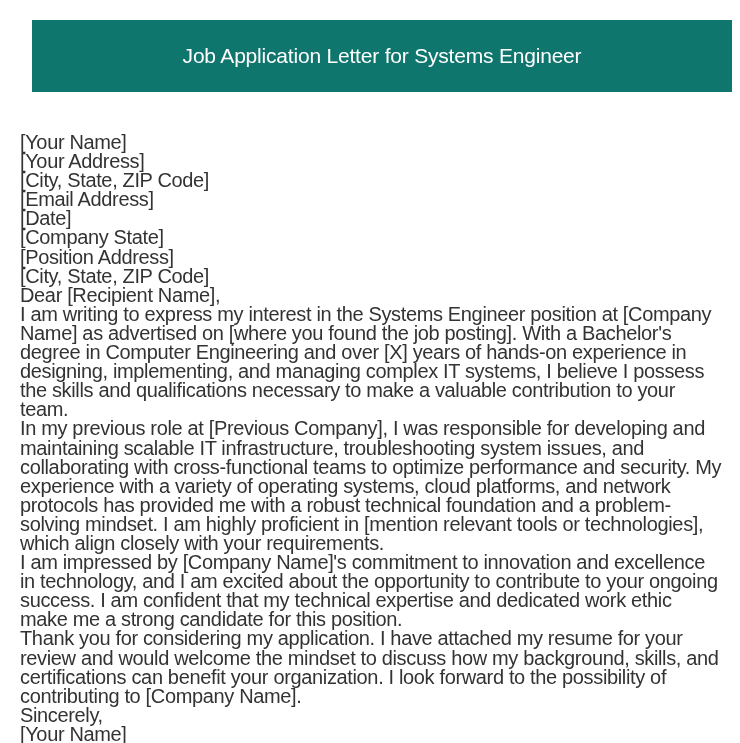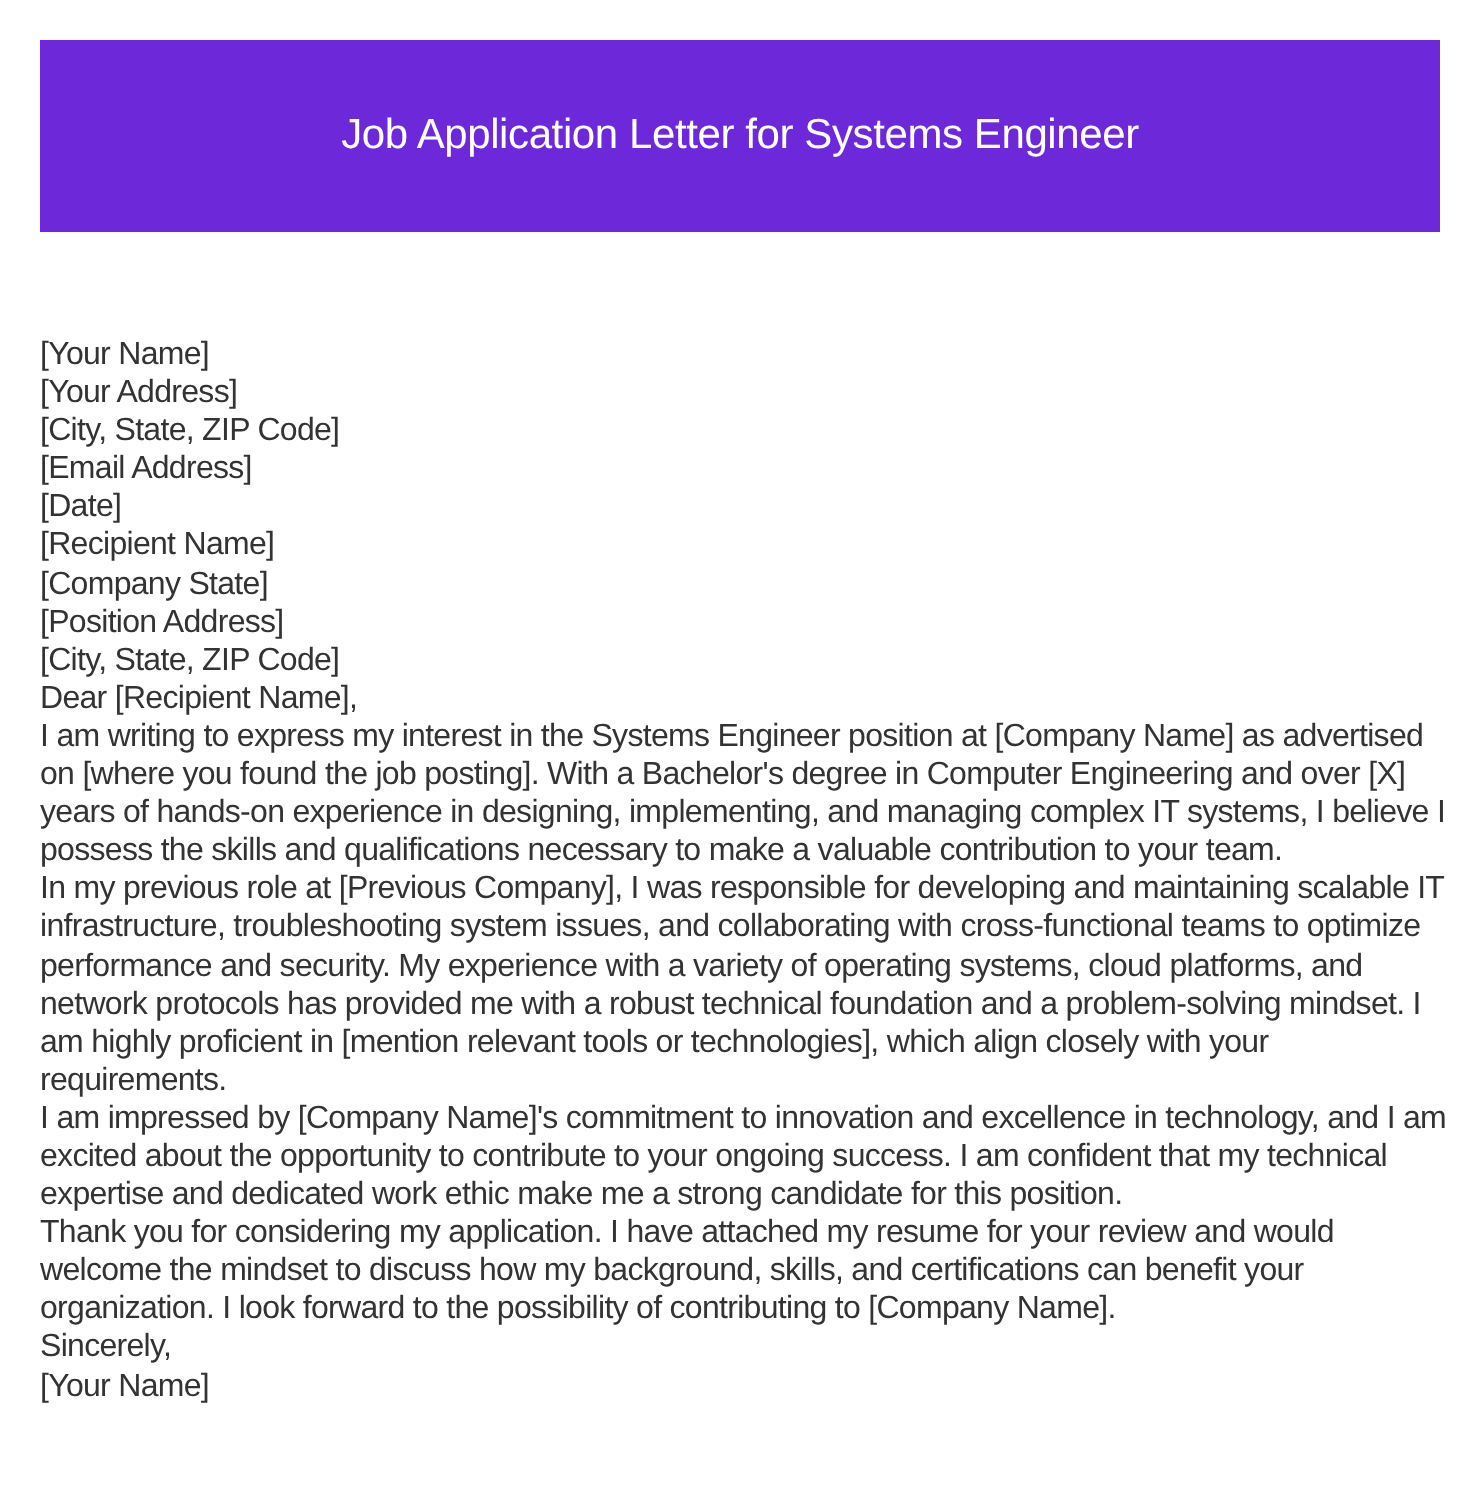--- a/index.html
+++ b/index.html
@@ -1,44 +1,43 @@
 <!DOCTYPE html>
 <html><head>
 <meta charset="utf-8">
 <style>
   html, body { margin: 0; padding: 0; background: #ffffff; }
   body { width: 740px; height: 743px; overflow: hidden; font-family: "Liberation Sans", sans-serif; }
   .header {
-    position: absolute; left: 20px; top: 20px; width: 700px; height: 96px;
-    background: #6d28d9; display: flex; align-items: center; justify-content: center;
+    position: absolute; left: 32px; top: 20px; width: 700px; height: 72px;
+    background: #0f766e; display: flex; align-items: center; justify-content: center;
   }
   .header h1 {
     margin: 0; color: #ffffff; font-weight: normal; font-size: 21px;
     letter-spacing: -0.2px;
   }
   .letter {
     position: absolute; left: 20px; top: 133px; width: 704px;
-    color: #333333; font-size: 16px; line-height: 19.1px; letter-spacing: -0.35px; margin-top: 35px;
+    color: #333333; font-size: 20px; line-height: 19.1px; letter-spacing: -0.35px;
   }
   .letter p { margin: 0; }
 </style>
 </head>
 <body>
 
 <div class="header">
   <h1>Job Application Letter for Systems Engineer</h1>
 </div>
 
 <div class="letter">
   <p>[Your Name]</p>
   <p>[Your Address]</p>
   <p>[City, State, ZIP Code]</p>
   <p>[Email Address]</p>
   <p>[Date]</p>
-  <p>[Recipient Name]</p>
   <p>[Company State]</p>
   <p>[Position Address]</p>
   <p>[City, State, ZIP Code]</p>
   <p>Dear [Recipient Name],</p>
   <p>I am writing to express my interest in the Systems Engineer position at [Company Name] as advertised on [where you found the job posting]. With a Bachelor's degree in Computer Engineering and over [X] years of hands-on experience in designing, implementing, and managing complex IT systems, I believe I possess the skills and qualifications necessary to make a valuable contribution to your team.</p>
   <p>In my previous role at [Previous Company], I was responsible for developing and maintaining scalable IT infrastructure, troubleshooting system issues, and collaborating with cross-functional teams to optimize performance and security. My experience with a variety of operating systems, cloud platforms, and network protocols has provided me with a robust technical foundation and a problem-solving mindset. I am highly proficient in [mention relevant tools or technologies], which align closely with your requirements.</p>
   <p>I am impressed by [Company Name]'s commitment to innovation and excellence in technology, and I am excited about the opportunity to contribute to your ongoing success. I am confident that my technical expertise and dedicated work ethic make me a strong candidate for this position.</p>
   <p>Thank you for considering my application. I have attached my resume for your review and would welcome the mindset to discuss how my background, skills, and certifications can benefit your organization. I look forward to the possibility of contributing to [Company Name].</p>
   <p>Sincerely,</p>
   <p>[Your Name]</p>

